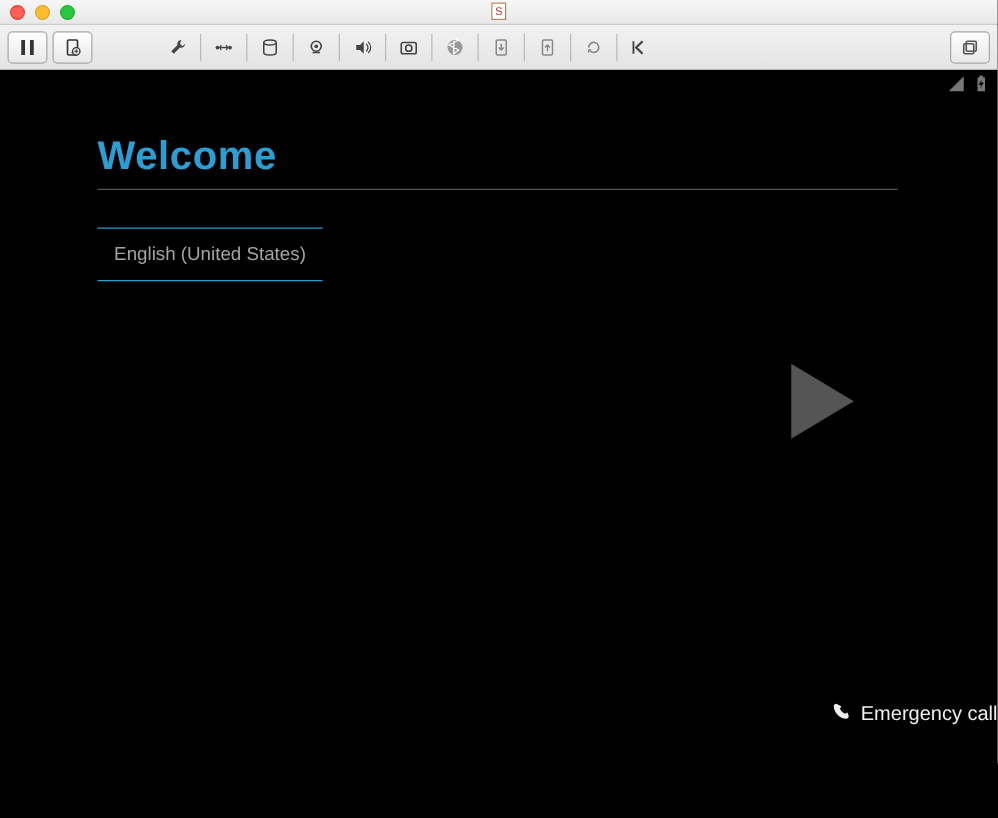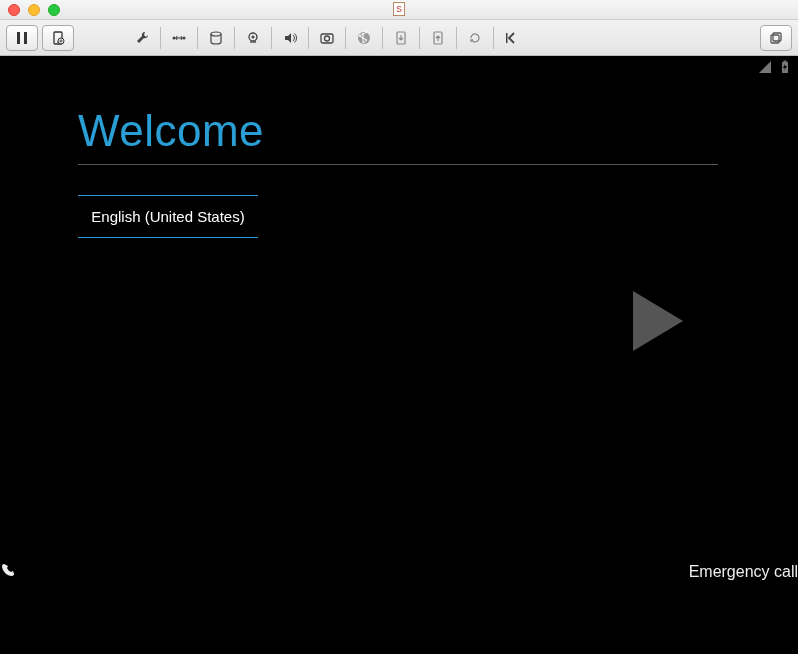--- a/index.html
+++ b/index.html
@@ -67,53 +67,53 @@
   }
   .statusbar {
     position:absolute; top:4px; right:6px;
     display:flex; gap:6px; align-items:center;
   }
   .statusbar svg { width:14px; height:14px; }
   .content {
     padding: 50px 78px 0 78px;
   }
   .welcome-title {
-    font-size: 44px;
-    font-weight: 400;
+    font-size: 32px;
+    font-weight: 700;
     color: #2a9fd6;
     letter-spacing: 0.5px;
     padding-bottom: 8px;
   }
   .title-rule {
     height:1px; background:#555; width:640px;
   }
   .lang-list {
     margin-top: 30px;
     width: 180px;
   }
   .lang-item {
     font-size: 15px;
     padding: 12px 0;
     text-align:center;
     color:#888;
   }
   .lang-item.selected {
-    color:#ffffff;
+    color:#a3a3a3;
     border-top:1px solid #2a9fd6;
     border-bottom:1px solid #2a9fd6;
   }
   .next-arrow {
     position:absolute;
     right:110px; top:230px;
   }
   .next-arrow svg { width:60px; height:70px; }
   .emergency {
     position:absolute;
     left:0; right:0; bottom:72px;
-    display:flex; align-items:center; justify-content:space-between;
+    display:flex; align-items:center; justify-content:flex-end;
     gap:8px;
     font-size:16px; color:#eee;
   }
   .emergency svg { width:16px; height:16px; }
 </style>
 </head>
 <body>
 
 <div class="titlebar">
   <div class="traffic">

